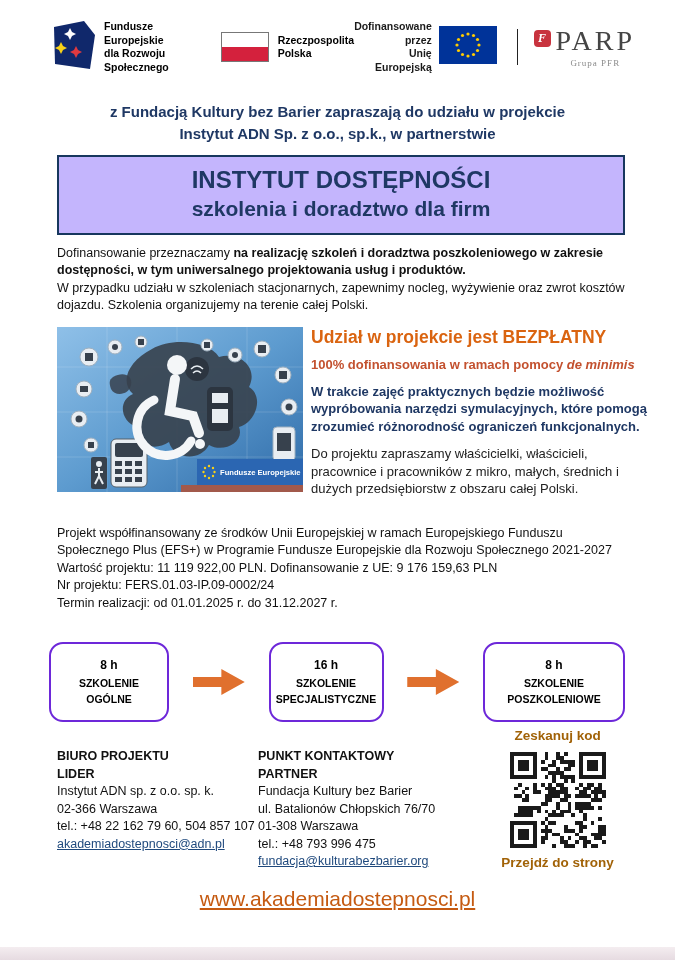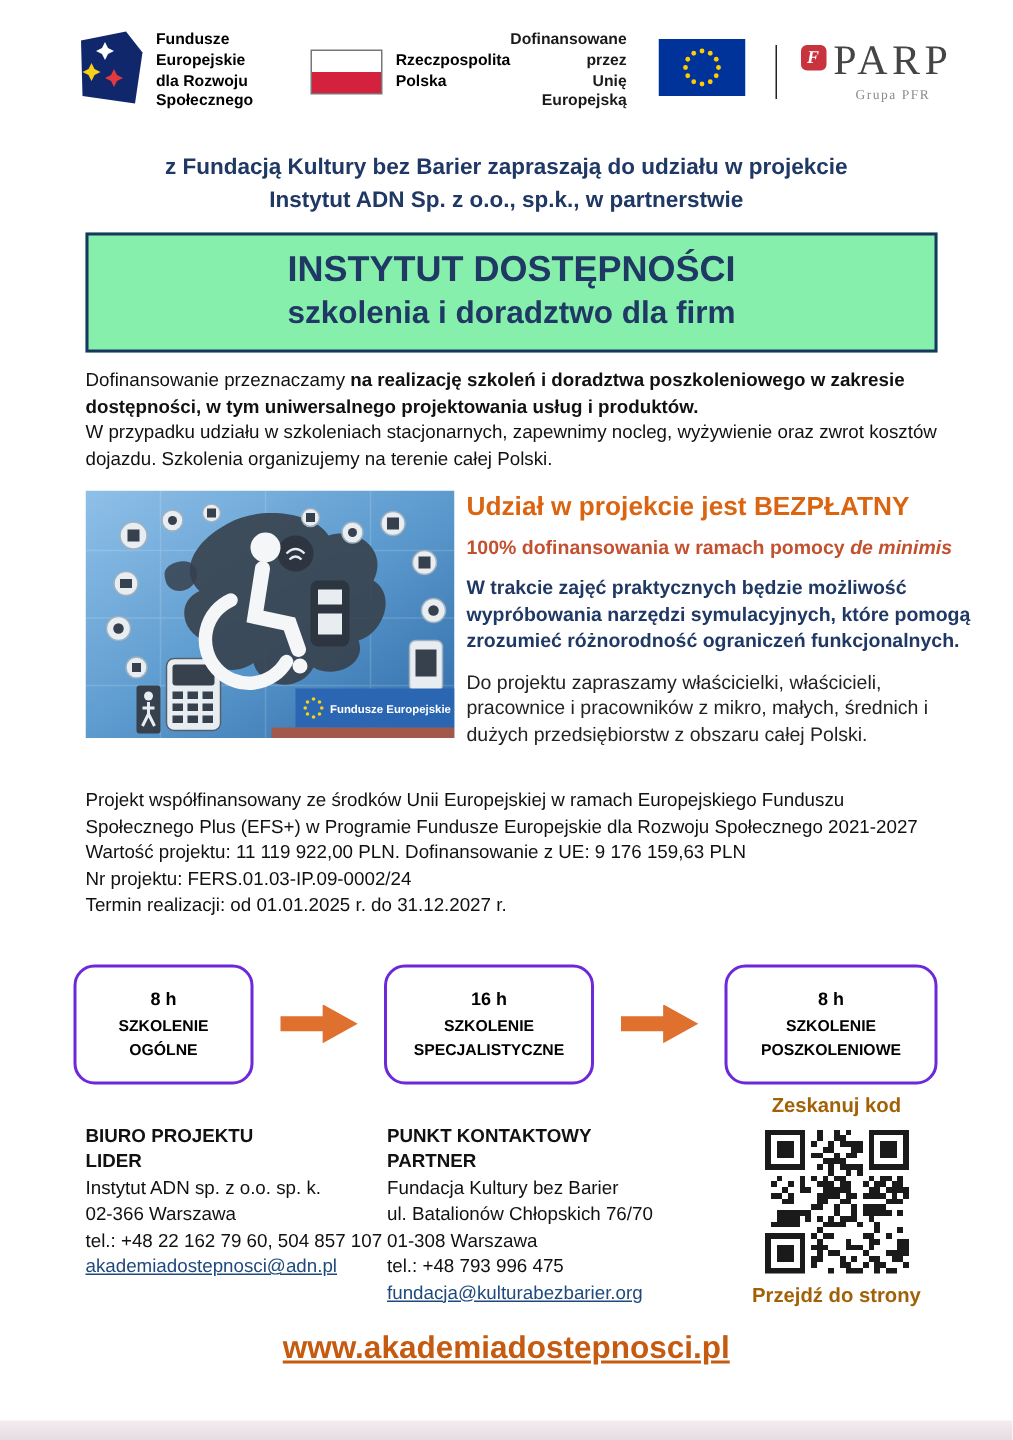--- a/index.html
+++ b/index.html
@@ -6,31 +6,31 @@
   body{width:675px;height:960px;background:#fff;font-family:"Liberation Sans",sans-serif;color:#1a1a1a;position:relative;overflow:hidden}
 
   
   .header{display:flex;align-items:center;padding:20px 40px 0 46px}
   .fe-logo{display:flex;align-items:center;gap:8px}
   .logo-text{font-size:10.5px;font-weight:bold;line-height:1.3;color:#000}
   .pl-group{display:flex;align-items:center;gap:9px;margin-left:26px}
   .pl-flag{width:48px;height:30px;border:1px solid #777;box-sizing:border-box}
   .pl-flag .w{height:50%;background:#fff}
   .pl-flag .r{height:50%;background:#D4213D}
-  .eu-group{display:flex;align-items:center;gap:21px;margin-left:auto}
+  .eu-group{display:flex;align-items:center;gap:7px;margin-left:auto}
   .eu-text{font-size:10.5px;font-weight:bold;text-align:right;line-height:1.3}
   .divider{width:1px;height:36px;background:#222;margin:0 16px 0 20px}
   .parp{display:flex;align-items:flex-start;gap:5px}
   .parp-icon{width:17px;height:17px;background:#C8333E;border-radius:4px;color:#fff;font-weight:bold;font-style:italic;display:flex;align-items:center;justify-content:center;font-size:12px;margin-top:3px;font-family:"Liberation Serif",serif}
   .parp-name{font-family:"Liberation Serif",serif;font-size:28px;letter-spacing:3px;color:#454545;line-height:1}
   .parp-sub{font-family:"Liberation Serif",serif;font-size:9px;color:#8c8c8c;letter-spacing:1px;margin-top:3px;text-align:center}
 
   
   .intro{margin-top:26px;text-align:center;color:#1F3864;font-weight:bold;font-size:15px;line-height:22px}
-  .banner{margin:10px 50px 0 57px;background:#86efac;border:2px solid #17375E;text-align:center;padding:9px 0 12px}
+  .banner{margin:10px 50px 0 57px;background:#c4b5fd;border:2px solid #17375E;text-align:center;padding:9px 0 12px}
   .banner-title{font-size:24px;font-weight:bold;color:#1F3864}
   .banner-sub{font-size:21px;font-weight:bold;color:#1F3864;margin-top:3px}
 
   
   .desc{margin:10px 45px 0 57px;font-size:12.5px;line-height:17.5px;color:#111}
   .desc b{font-weight:bold}
 
   
   .cols{display:flex;margin:12px 18px 0 57px;gap:8px}
   .photo{width:246px;height:165px;flex:none}
@@ -41,36 +41,36 @@
   .practice{color:#1F3864;font-weight:bold;font-size:13px;line-height:17.5px;margin-top:11px}
   .invite{color:#222;font-size:13px;line-height:17.5px;margin-top:10px}
 
   
   .financing{margin:27px 45px 0 57px;font-size:12.5px;line-height:17.5px;color:#111}
 
   
   .steps{display:flex;align-items:center;justify-content:space-between;margin:30px 50px 0 49px}
   .step-box{border:2px solid #6d28d9;border-radius:14px;text-align:center;font-weight:bold;font-size:10.5px;line-height:16px;padding:13px 4px;color:#000;box-sizing:border-box}
   .step-box .hours{font-size:12px;margin-bottom:2px}
-  .b1{width:120px}.b2{width:140px}.b3{width:142px}
+  .b1{width:120px}.b2{width:115px}.b3{width:142px}
   .arrow{width:52px;height:26px;background:#E0702E;clip-path:polygon(0 31%,55% 31%,55% 0,100% 50%,55% 100%,55% 69%,0 69%)}
 
   
   .contacts{display:flex;margin:26px 42px 0 57px}
   .contact-col{font-size:12.5px;line-height:17.5px;color:#111}
   .c1{width:208px}
   .c2{width:232px}
   .contact-title{font-weight:bold}
   a.email{color:#1F497D;text-decoration:underline;cursor:pointer}
   .qr-col{margin-left:auto;margin-top:-20px;width:156px;text-align:center}
   .qr-label{font-weight:bold;font-size:13.5px;color:#a16207}
   .qr-box{margin:9px auto 7px;width:96px;height:96px}
 
   
-  .footer-link{display:block;text-align:center;margin-top:16px;color:#C55A11;font-weight:bold;font-size:21px;text-decoration:underline;cursor:pointer}
+  .footer-link{display:block;text-align:center;margin-top:16px;color:#C55A11;font-weight:normal;font-size:21px;text-decoration:underline;cursor:pointer}
   .bottom-strip{position:absolute;left:0;right:0;bottom:0;height:13px;background:linear-gradient(#f4edf0,#e6dbe1)}
 </style>
 </head>
 <body>
 
 <div class="header">
   <div class="fe-logo">
     <span>
       <svg width="50" height="50" viewBox="0 0 50 50">
         <path d="M8,7 L38,1 L49,15 L44,49 L9,44 Z" fill="#10286b"></path>

